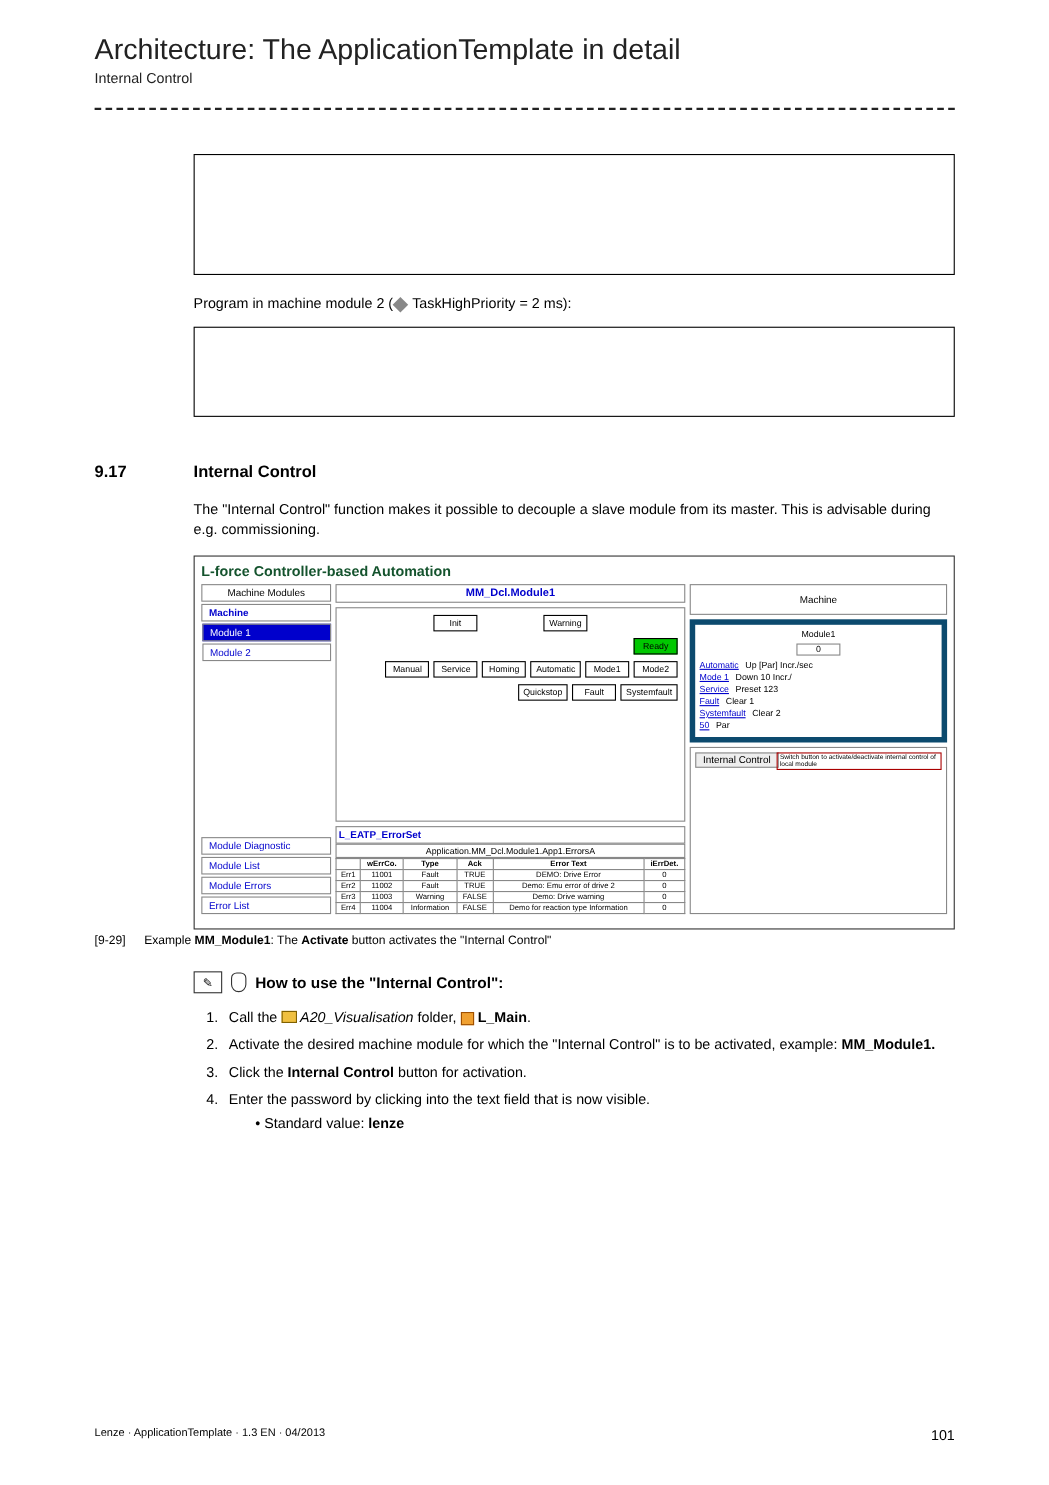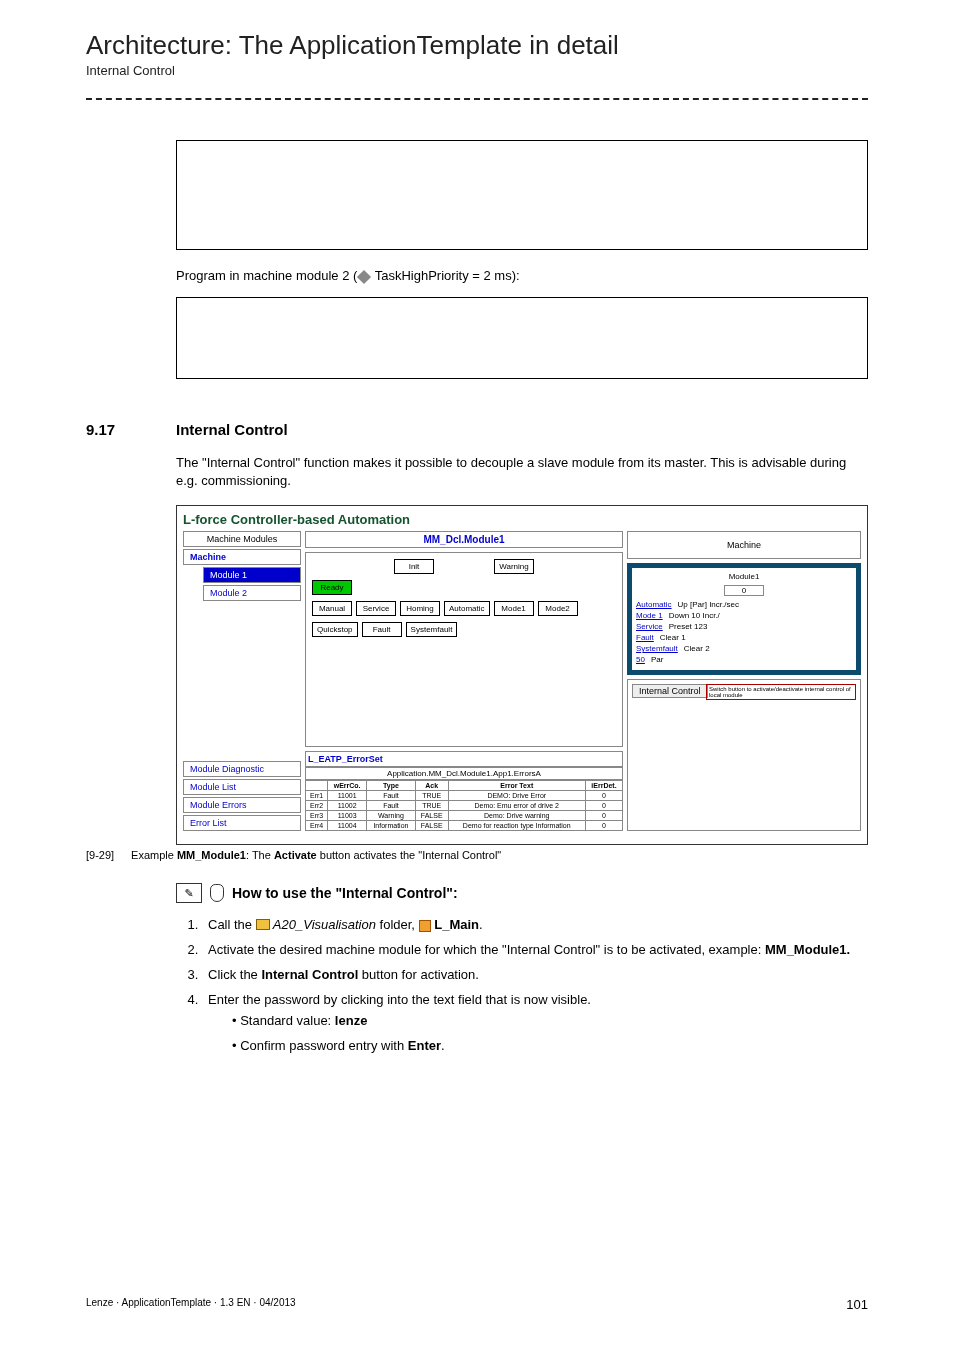--- a/index.html
+++ b/index.html
@@ -140,21 +140,21 @@
       text-align: center;
     }
     .tree-item {
       border: 1px solid #888;
       font-size: 9px;
       padding: 2px 6px;
       color: #0000cc;
     }
     .tree-item.parent { font-weight: bold; }
     .tree-item.selected { background: #0000cc; color: #fff; }
-    .tree-item.indent { margin-left: 20px; }
+    .tree-item.indent { margin-left: 1px; }
     .ui-left .spacer { flex: 1; }
     .ui-center {
       flex: 1;
       display: flex;
       flex-direction: column;
     }
     .center-header {
       border: 1px solid #888;
       font-size: 10px;
       font-weight: bold;
@@ -174,21 +174,21 @@
       font-size: 8px;
       padding: 2px 4px;
       display: inline-block;
       text-align: center;
       min-width: 40px;
     }
     .state-box.ready { background: #00c800; color: #000; }
     .state-row {
       display: flex;
       gap: 4px;
-      justify-content: flex-start;
+      justify-content: flex-end;
       margin-bottom: 6px;
     }
     .state-row.top { justify-content: center; gap: 60px; }
     .error-section {
       margin-top: 4px;
     }
     .error-header {
       border: 1px solid #888;
       font-size: 9px;
       font-weight: bold;
@@ -466,21 +466,20 @@
   <li>
     <span>Activate the desired machine module for which the "Internal Control" is to be activated, example: </span><b>MM_Module1.</b>
   </li>
   <li>
     <span>Click the </span><b>Internal Control</b><span> button for activation.</span>
   </li>
   <li>
     <span>Enter the password by clicking into the text field that is now visible.</span>
     <ul>
       <li><span>Standard value: </span><b>lenze</b></li>
-      <li><span>Confirm password entry with </span><b>Enter</b><span>.</span></li>
     </ul>
   </li>
 </ol>
 
 <div class="footer">
   <span>Lenze · ApplicationTemplate · 1.3 EN · 04/2013</span>
   <span class="pagenum">101</span>
 </div>
 
 </body></html>

